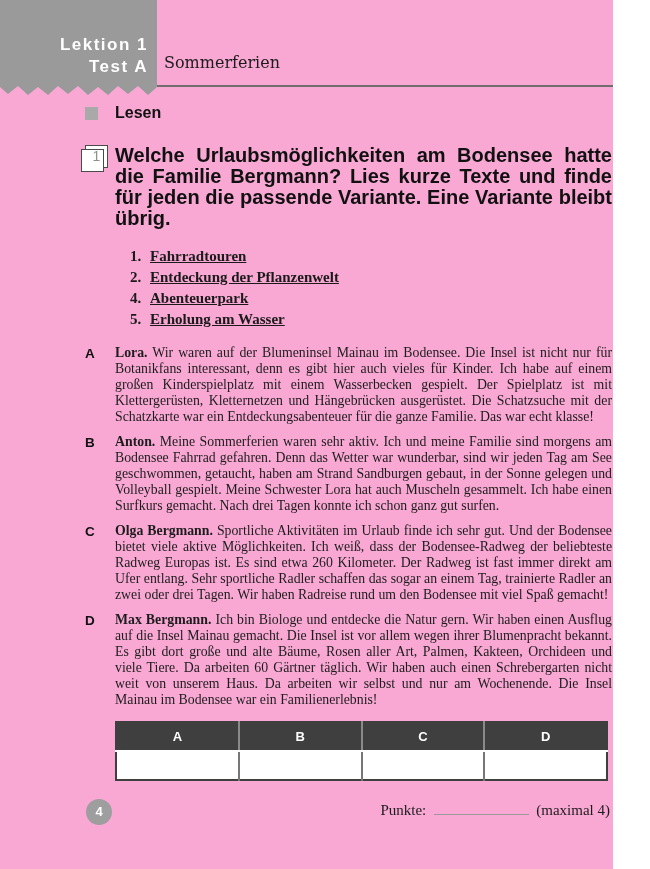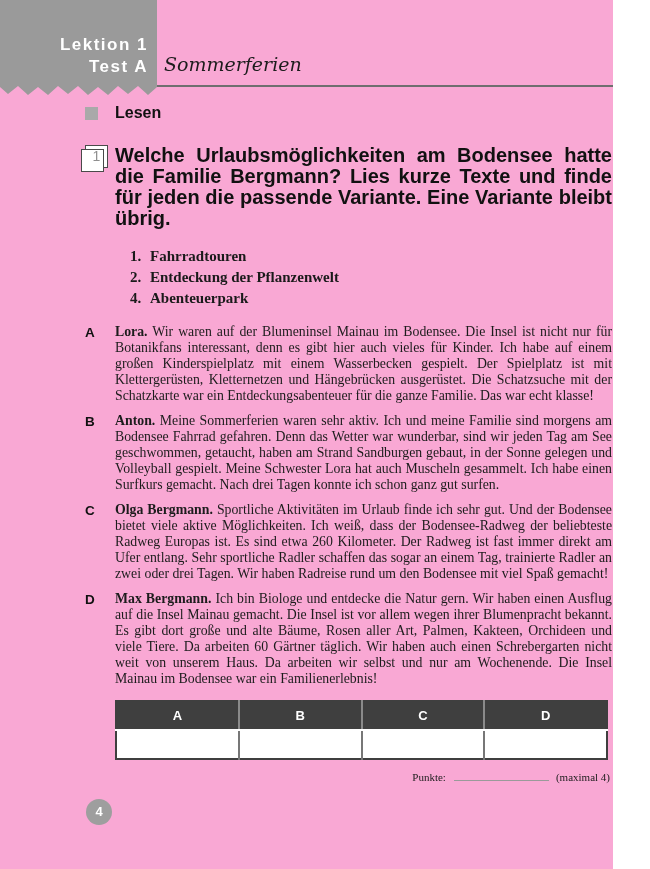--- a/index.html
+++ b/index.html
@@ -29,23 +29,22 @@
     font-weight: bold;
     font-size: 17px;
     line-height: 22px;
     letter-spacing: 1.5px;
     color: #ffffff;
   }
   .subtitle {
     position: absolute;
     left: 164px; top: 53px;
     font-family: "DejaVu Serif", serif;
-    font-size: 19px;
+    font-size: 16px;
     color: #1c1c1c;
-    font-style: italic;
   }
   .header-rule {
     position: absolute;
     left: 157px; top: 85px;
     width: 493px; height: 2px;
     background: #6f6f6f;
   }
 
   
   .main {
@@ -101,20 +100,21 @@
     text-align: justify;
   }
 
   .options { margin: 17px 0 0 45px; }
   .option {
     font-family: "Liberation Serif", serif;
     font-weight: bold;
     font-size: 15px;
     line-height: 21px;
     color: #1a1a1a;
+    text-decoration: underline;
   }
   .option .num { display: inline-block; width: 20px; }
 
   .texts { margin-top: 15px; }
   .text-item { display: flex; margin-bottom: 9px; }
   .text-label {
     width: 30px;
     flex: 0 0 auto;
     font-family: "Liberation Sans", sans-serif;
     font-weight: bold;
@@ -152,25 +152,25 @@
   }
   .answer-table th:first-child { border-left: none; }
   .answer-table td {
     background: #ffffff;
     height: 29px;
     border-left: 2px solid #777777;
   }
   .answer-table td:first-child { border-left: none; }
 
   .score-line {
-    margin-top: 7px;
+    margin-top: 20px;
     text-align: right;
     padding-right: 2px;
     font-family: "Liberation Serif", serif;
-    font-size: 11px;
+    font-size: 15px;
     color: #1c1c1c;
   }
   .score-blank {
     display: inline-block;
     width: 95px;
     border-bottom: 1.5px solid #9a9a9a;
     margin: 0 7px 0 8px;
     height: 14px;
   }
 
@@ -210,20 +210,21 @@
 
     <div class="exercise-row">
       <div class="ex-num-box">1</div>
       <div class="instruction">Welche Urlaubsmöglichkeiten am Bodensee hatte die Familie Bergmann? Lies kurze Texte und finde für jeden die passende Variante. Eine Variante bleibt übrig.</div>
     </div>
 
     <div class="options">
       <div class="option"><span class="num">1.</span><span>Fahrradtouren</span></div>
       <div class="option"><span class="num">2.</span><span>Entdeckung der Pflanzenwelt</span></div>
       <div class="option"><span class="num">4.</span><span>Abenteuerpark</span></div>
+      <div class="option"><span class="num">5.</span><span>Erholung am Wasser</span></div>
     </div>
 
     <div class="texts">
       <div class="text-item">
         <div class="text-label">A</div>
         <div class="text-body"><span class="speaker">Lora.</span> <span>Wir waren auf der Blumeninsel Mainau im Bodensee. Die Insel ist nicht nur für Botanikfans interessant, denn es gibt hier auch vieles für Kinder. Ich habe auf einem großen Kinderspielplatz mit einem Wasserbecken gespielt. Der Spielplatz ist mit Klettergerüsten, Kletternetzen und Hängebrücken ausgerüstet. Die Schatzsuche mit der Schatzkarte war ein Entdeckungsabenteuer für die ganze Familie. Das war echt klasse!</span></div>
       </div>
       <div class="text-item">
         <div class="text-label">B</div>
         <div class="text-body"><span class="speaker">Anton.</span> <span>Meine Sommerferien waren sehr aktiv. Ich und meine Familie sind morgens am Bodensee Fahrrad gefahren. Denn das Wetter war wunderbar, sind wir jeden Tag am See geschwommen, getaucht, haben am Strand Sandburgen gebaut, in der Sonne gelegen und Volleyball gespielt. Meine Schwester Lora hat auch Muscheln gesammelt. Ich habe einen Surfkurs gemacht. Nach drei Tagen konnte ich schon ganz gut surfen.</span></div>

